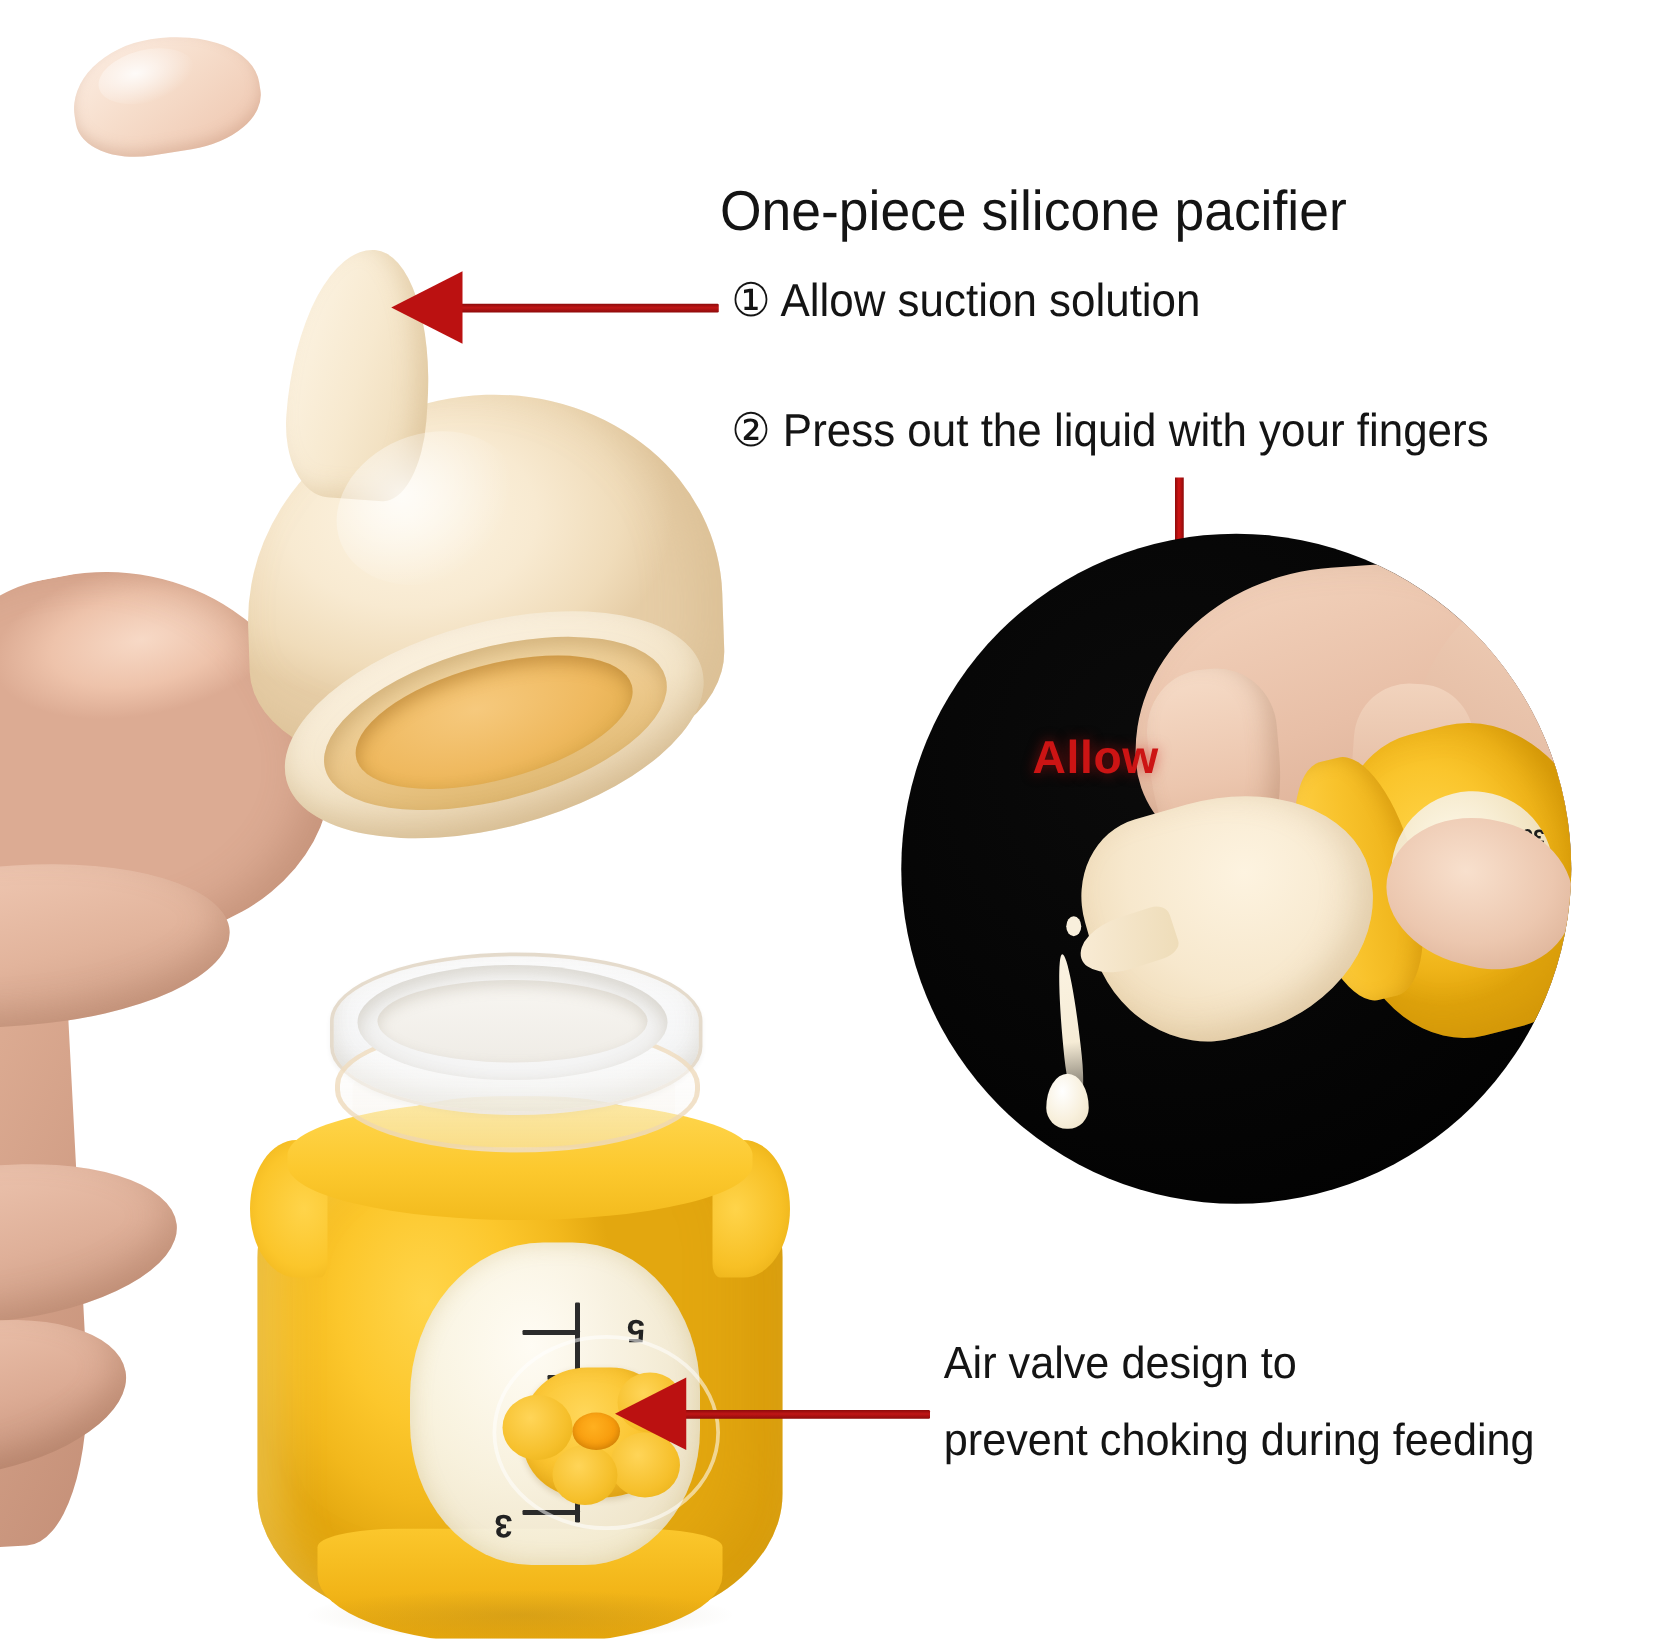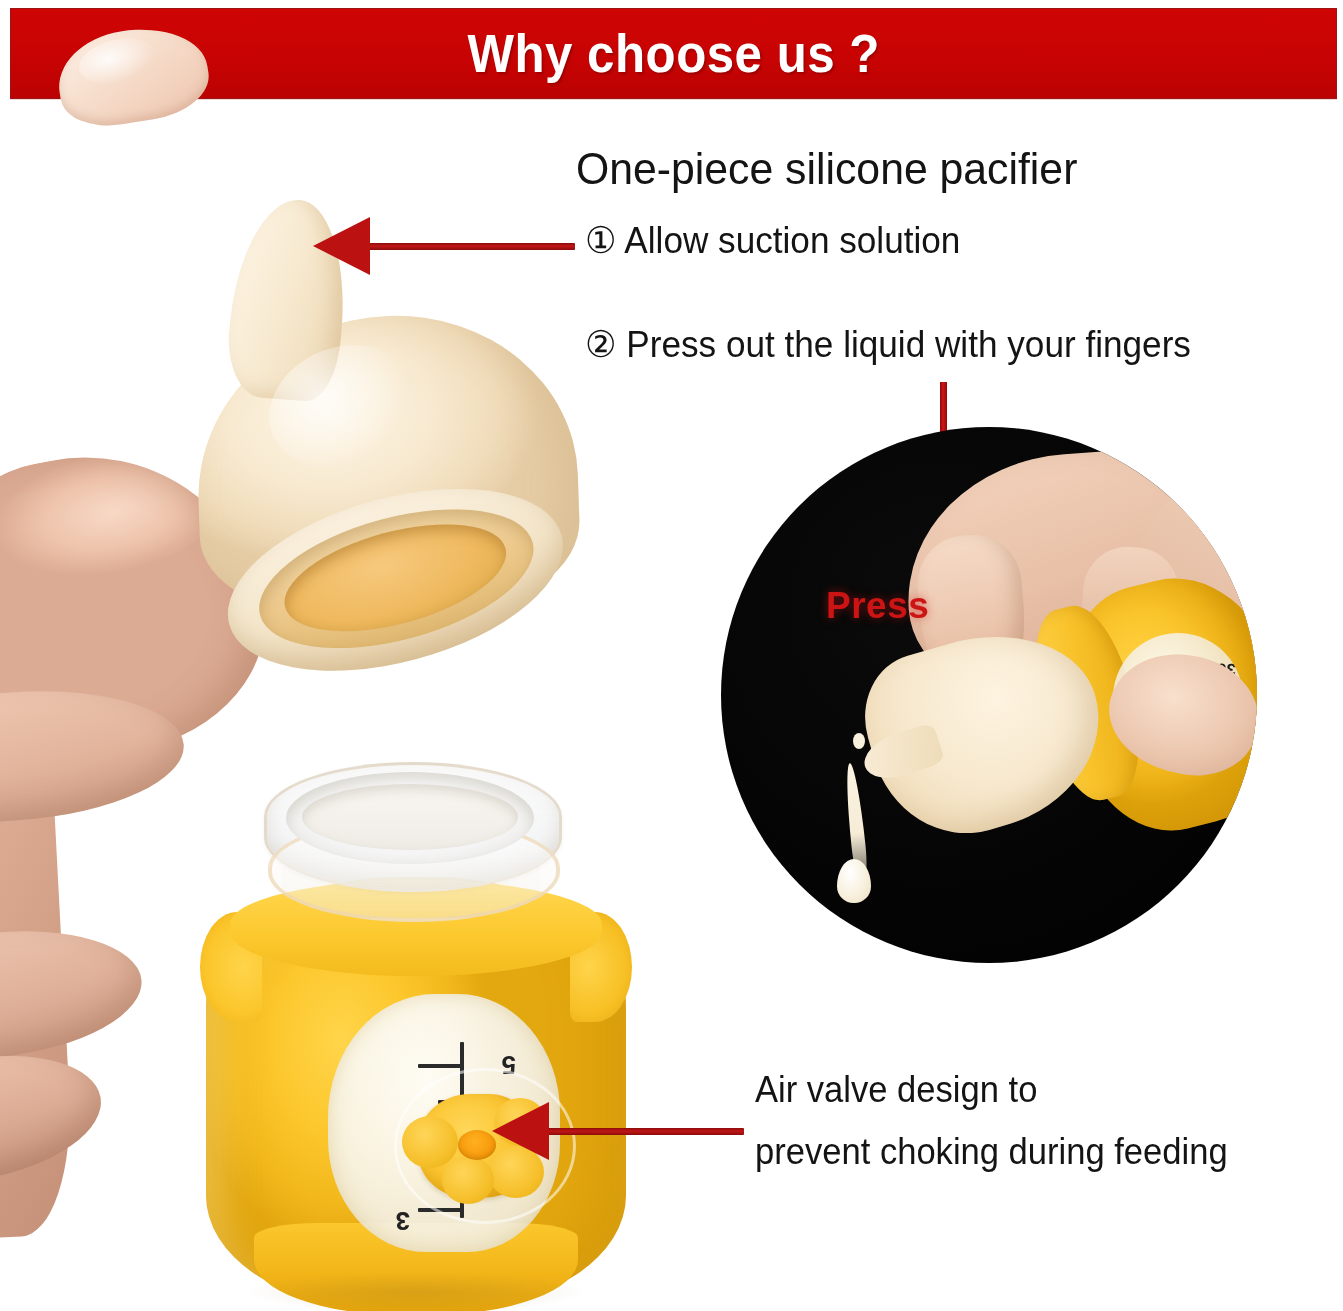--- a/index.html
+++ b/index.html
@@ -377,23 +377,20 @@
   .drop-small{
     position:absolute;left:132px;top:306px;width:12px;height:16px;
     background:#f8efdc;border-radius:50%;
   }
 </style>
 </head>
 <body>
 
 <div id="root">
 
-  <div class="banner">
-    <div class="banner-title">Why choose us ?</div>
-  </div>
 
   <div class="palm-left"></div>
   <div class="hand-top"></div>
   <div class="thumbnail-top"></div>
   <div class="thumb-highlight"></div>
   <div class="finger-a"></div>
   <div class="finger-b"></div>
   <div class="finger-c"></div>
 
   <div class="pacifier">
@@ -439,21 +436,21 @@
       </div>
     </div>
     <div class="in-thumb"></div>
 
     <div class="in-nipple"></div>
     <div class="in-nipple-tip"></div>
     <div class="drop-small"></div>
     <div class="drop-stream"></div>
     <div class="drop-ball"></div>
 
-    <div class="press-label">Press</div>
+    <div class="press-label">Allow</div>
   </div>
 
   <div class="bottle">
     <div class="glass-body"></div>
     <div class="silicone-sleeve"></div>
     <div class="sleeve-lip-l"></div>
     <div class="sleeve-lip-r"></div>
     <div class="sleeve-top-ring"></div>
     <div class="sleeve-foot"></div>
 

